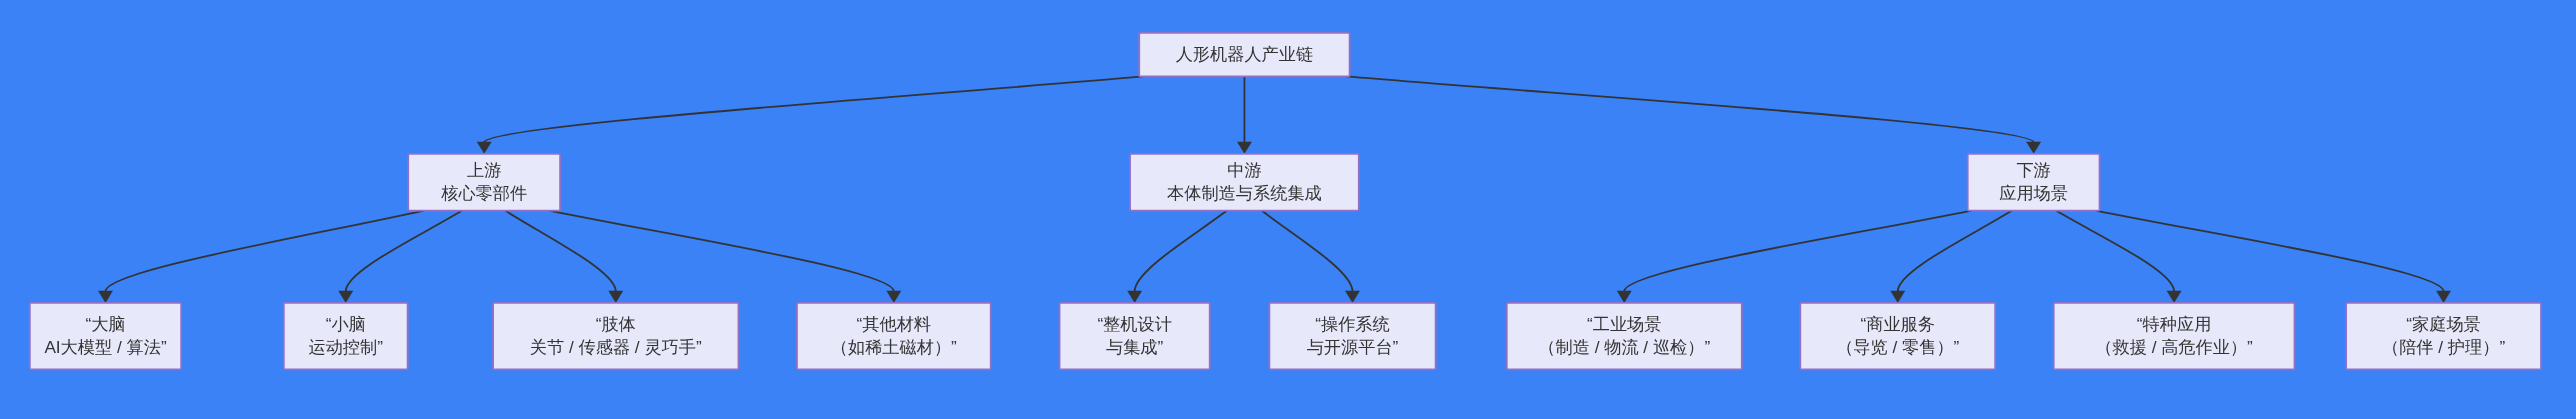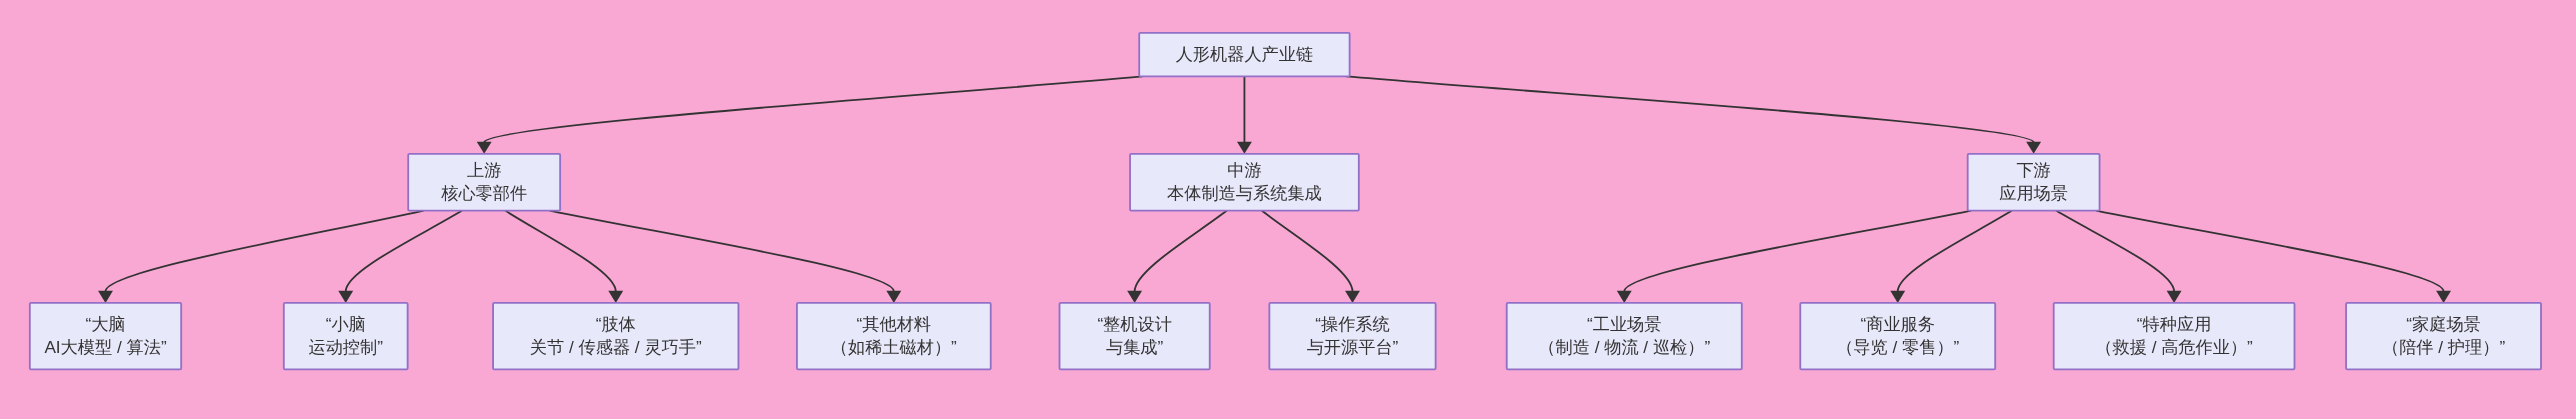--- a/index.html
+++ b/index.html
@@ -11,21 +11,21 @@
   body {
     font-family: "Liberation Sans", "DejaVu Sans", sans-serif;
     width: 2576px;
     height: 420px;
     overflow: hidden;
   }
   #diagram-root {
     position: relative;
     width: 2576px;
     height: 420px;
-    background: #f9a8d4;
+    background: #3b82f6;
   }
   svg#flowchart {
     display: block;
     width: 2576px;
     height: 420px;
   }
   .node-box {
     fill: #e8e8fb;
     stroke: #9370c8;
     stroke-width: 3.2;

